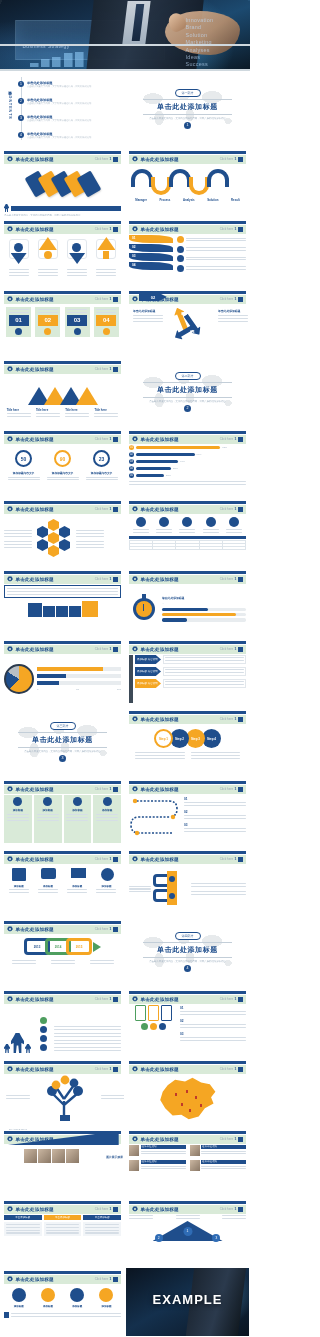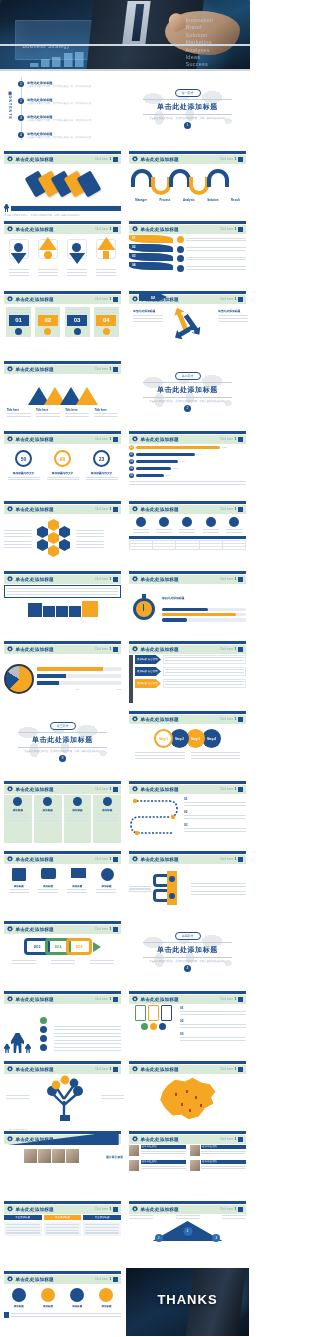--- a/index.html
+++ b/index.html
@@ -1542,18 +1542,18 @@
               <i></i>
             </div>
         </div>
       </div>
     </div>
 
     <div class="thumb">
       <div class="thanks">
         <div class="grid2"></div>
         <div class="fig"></div>
-        <div class="tk">THANKS</div>
+        <div class="tk">EXAMPLE</div>
       </div>
     </div>
 
   </div>
 </div>
 
 </body></html>

